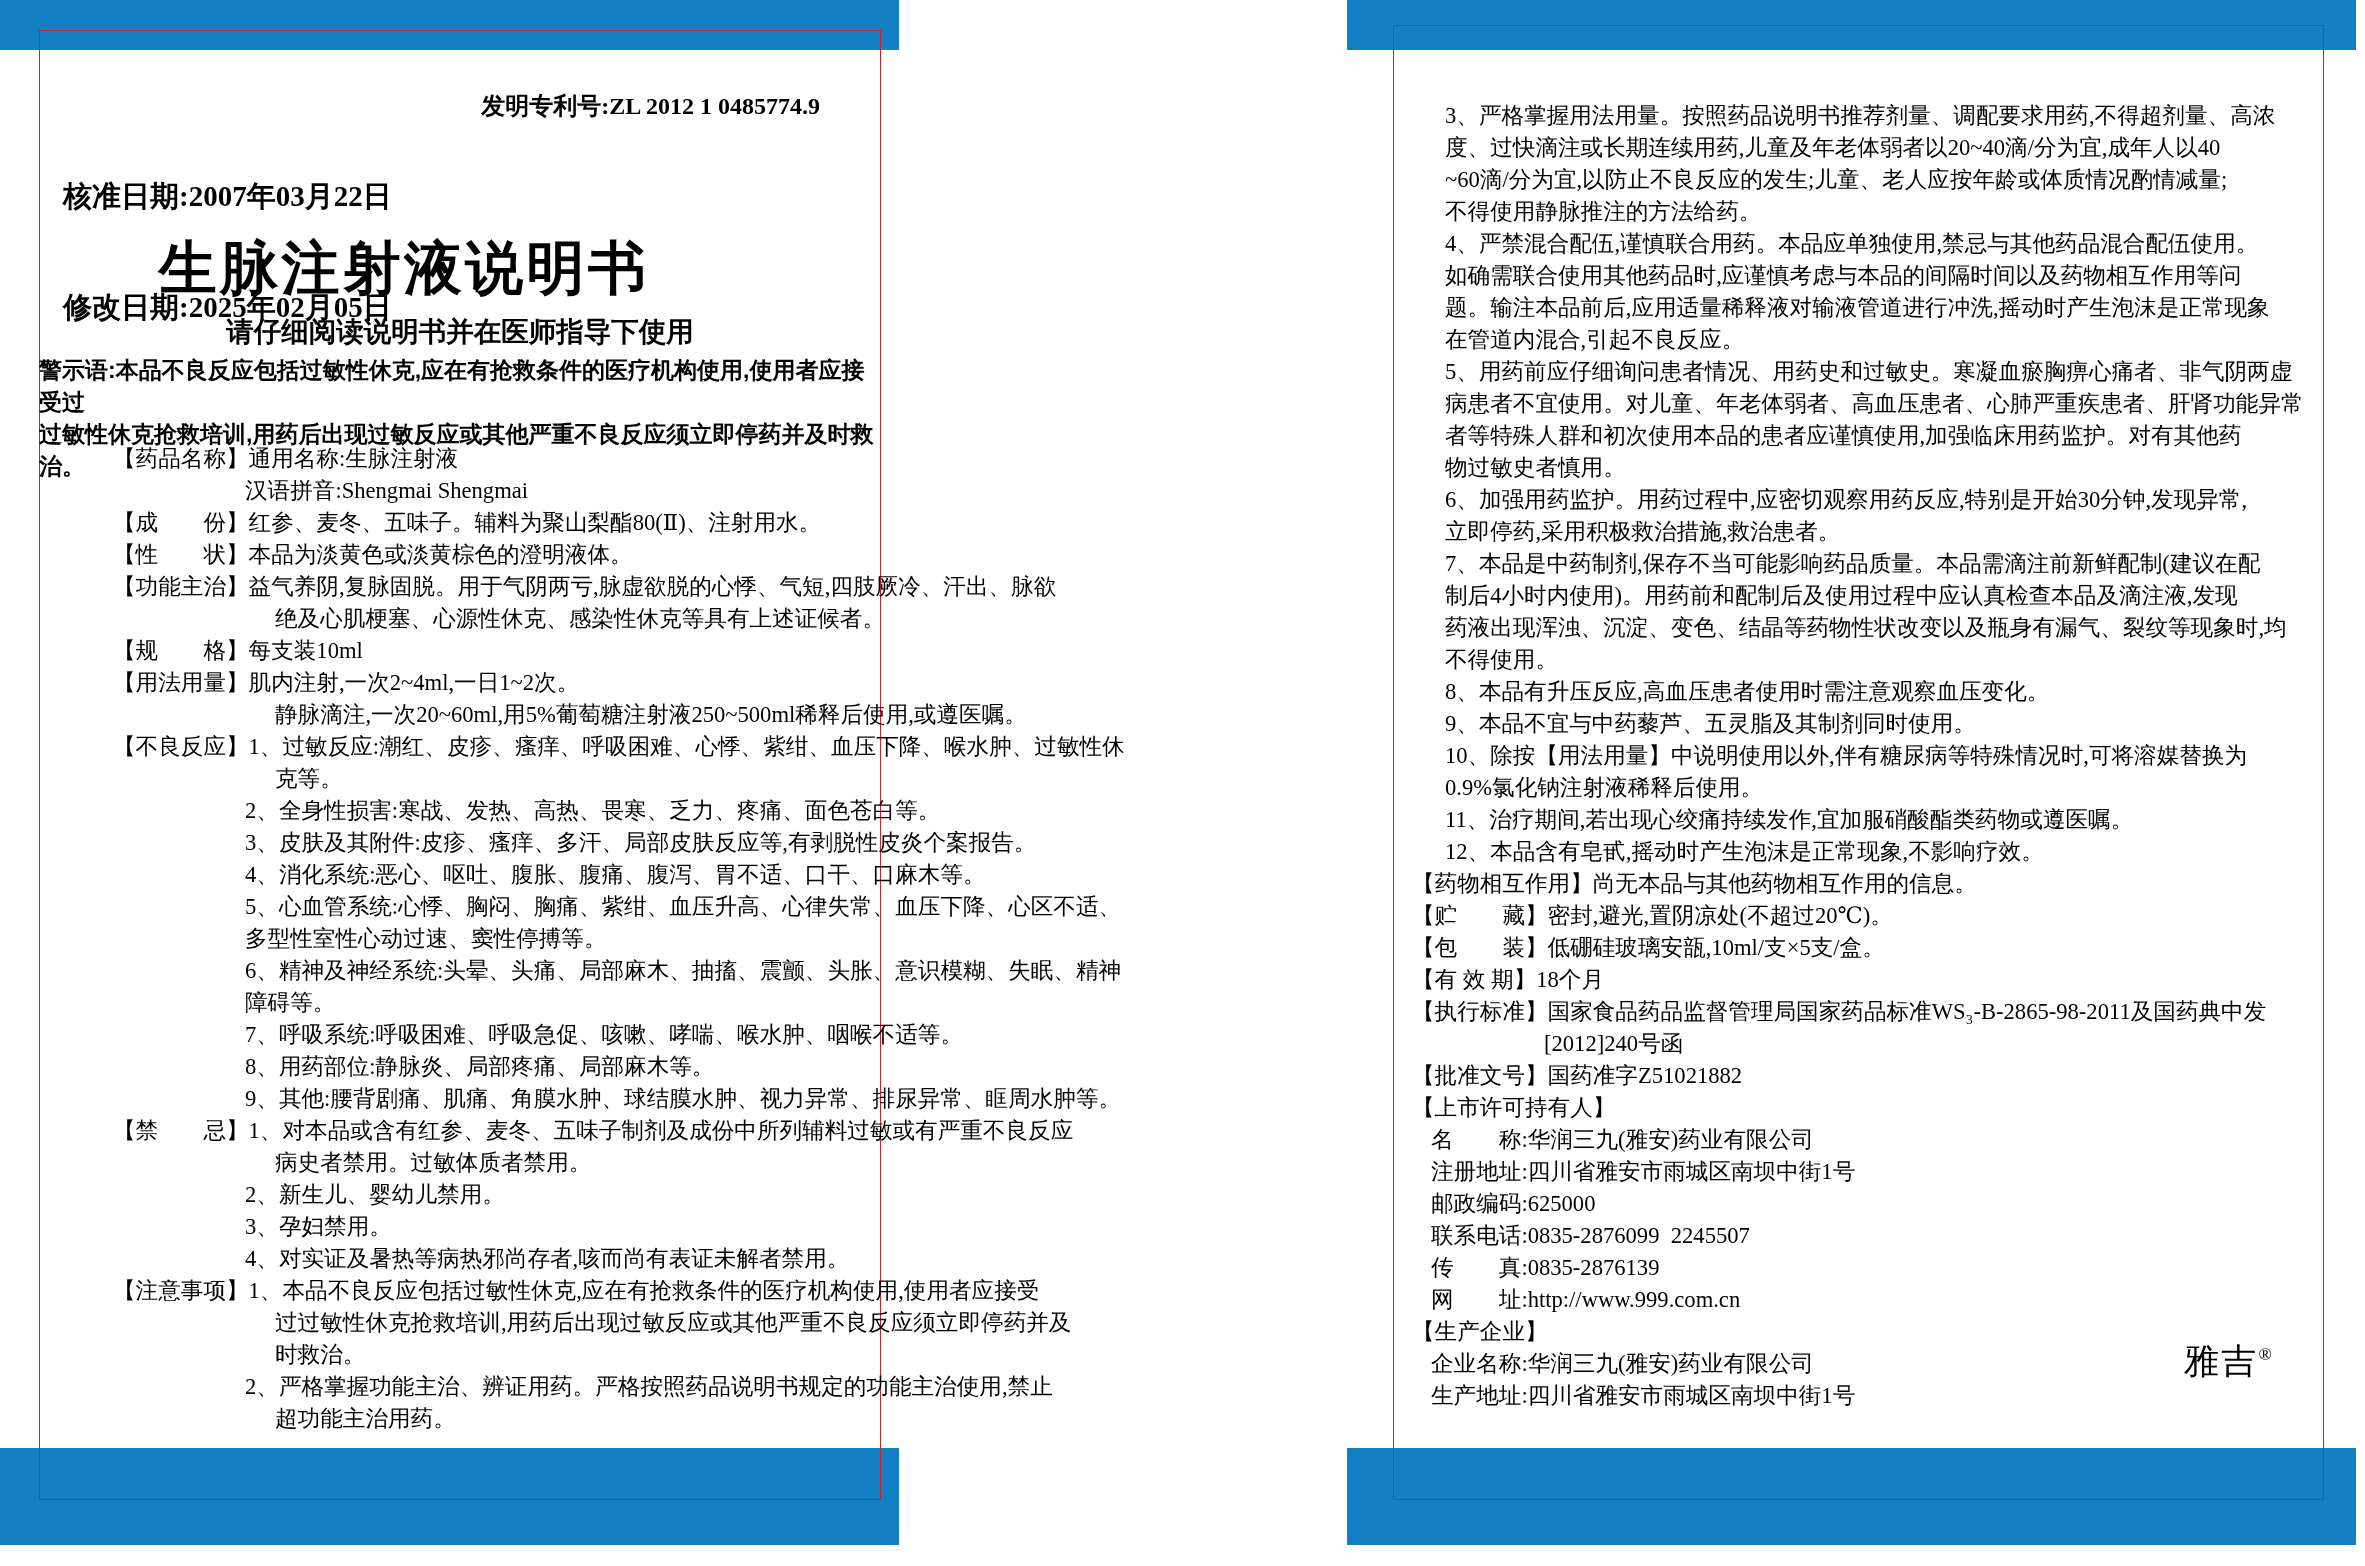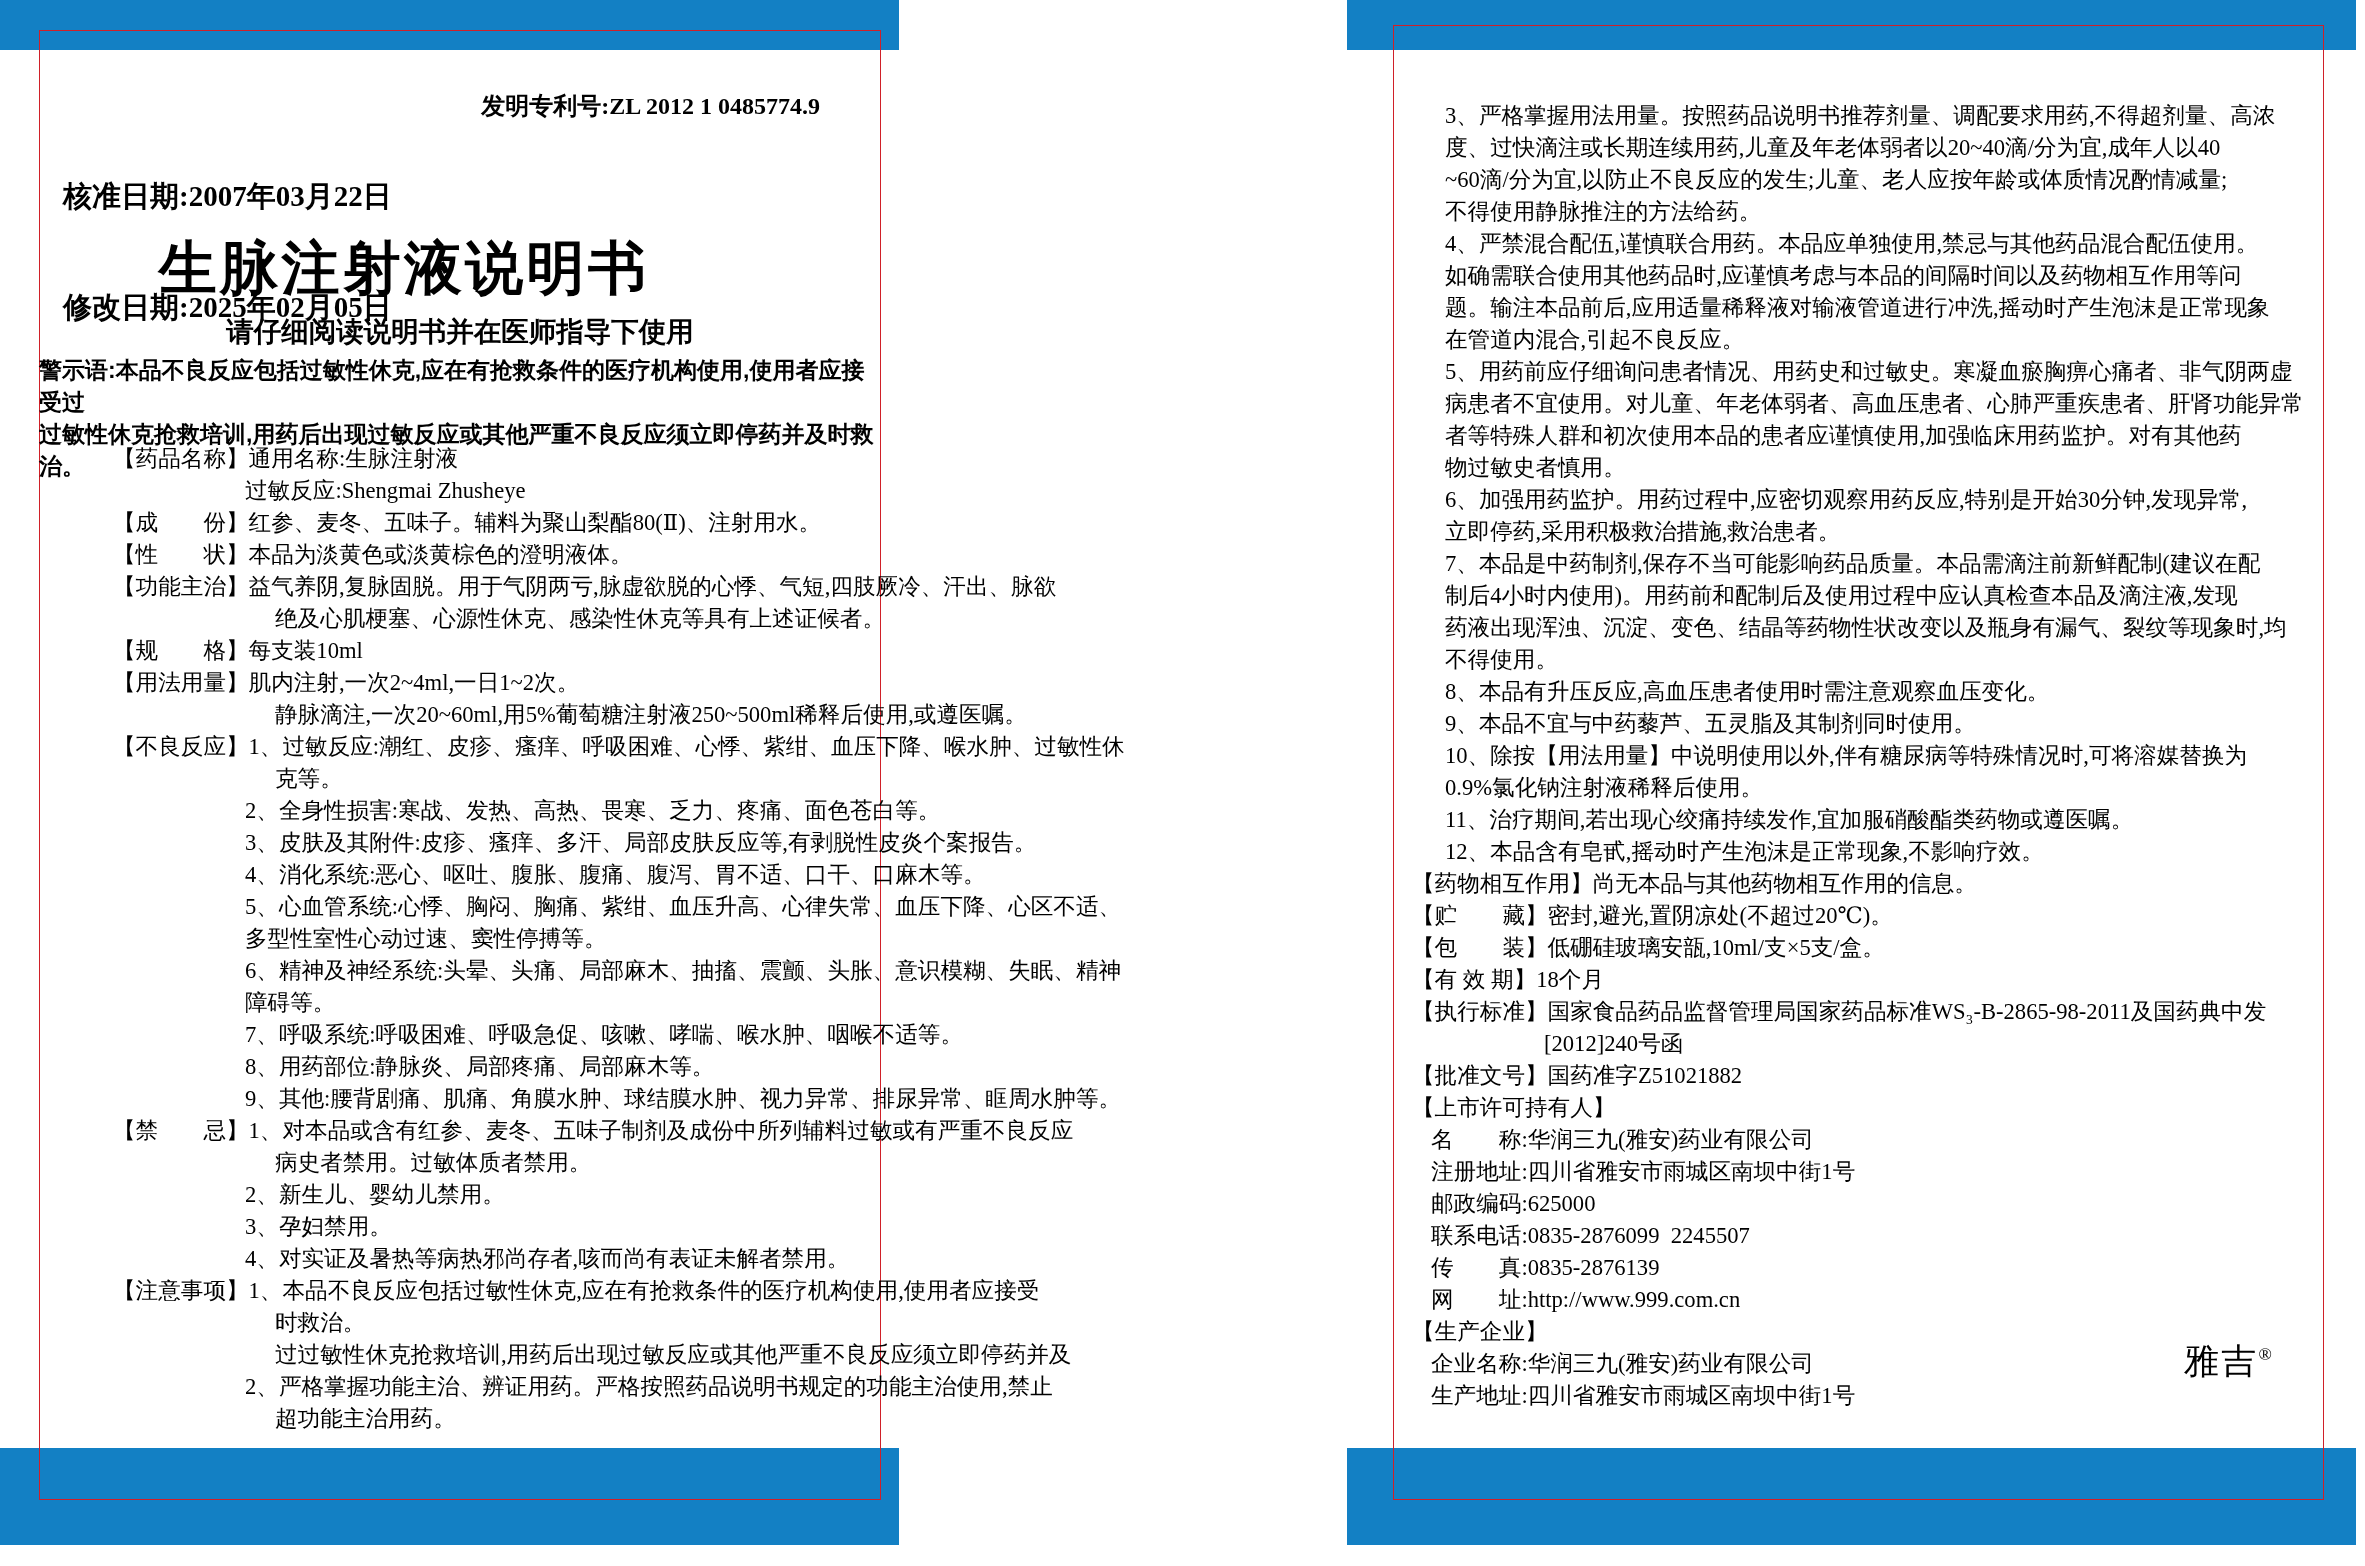--- a/index.html
+++ b/index.html
@@ -67,21 +67,21 @@
   <h1 class="doc-title">生脉注射液说明书</h1>
   <div class="doc-subtitle">请仔细阅读说明书并在医师指导下使用</div>
 
   <div class="warning">
     <div>警示语:本品不良反应包括过敏性休克,应在有抢救条件的医疗机构使用,使用者应接受过</div>
     <div>过敏性休克抢救培训,用药后出现过敏反应或其他严重不良反应须立即停药并及时救治。</div>
   </div>
 
   <div class="body-block" id="left-body">
       <div class="line i0">【药品名称】通用名称:生脉注射液</div>
-      <div class="line i1">过敏反应:Shengmai Zhusheye</div>
+      <div class="line i1">汉语拼音:Shengmai Shengmai</div>
       <div class="line i0">【成　　份】红参、麦冬、五味子。辅料为聚山梨酯80(Ⅱ)、注射用水。</div>
       <div class="line i0">【性　　状】本品为淡黄色或淡黄棕色的澄明液体。</div>
       <div class="line i0">【功能主治】益气养阴,复脉固脱。用于气阴两亏,脉虚欲脱的心悸、气短,四肢厥冷、汗出、脉欲</div>
       <div class="line i2">绝及心肌梗塞、心源性休克、感染性休克等具有上述证候者。</div>
       <div class="line i0">【规　　格】每支装10ml</div>
       <div class="line i0">【用法用量】肌内注射,一次2~4ml,一日1~2次。</div>
       <div class="line i2">静脉滴注,一次20~60ml,用5%葡萄糖注射液250~500ml稀释后使用,或遵医嘱。</div>
       <div class="line i0">【不良反应】1、过敏反应:潮红、皮疹、瘙痒、呼吸困难、心悸、紫绀、血压下降、喉水肿、过敏性休</div>
       <div class="line i2">克等。</div>
       <div class="line i1">2、全身性损害:寒战、发热、高热、畏寒、乏力、疼痛、面色苍白等。</div>
@@ -93,22 +93,22 @@
       <div class="line i1">障碍等。</div>
       <div class="line i1">7、呼吸系统:呼吸困难、呼吸急促、咳嗽、哮喘、喉水肿、咽喉不适等。</div>
       <div class="line i1">8、用药部位:静脉炎、局部疼痛、局部麻木等。</div>
       <div class="line i1">9、其他:腰背剧痛、肌痛、角膜水肿、球结膜水肿、视力异常、排尿异常、眶周水肿等。</div>
       <div class="line i0">【禁　　忌】1、对本品或含有红参、麦冬、五味子制剂及成份中所列辅料过敏或有严重不良反应</div>
       <div class="line i2">病史者禁用。过敏体质者禁用。</div>
       <div class="line i1">2、新生儿、婴幼儿禁用。</div>
       <div class="line i1">3、孕妇禁用。</div>
       <div class="line i1">4、对实证及暑热等病热邪尚存者,咳而尚有表证未解者禁用。</div>
       <div class="line i0">【注意事项】1、本品不良反应包括过敏性休克,应在有抢救条件的医疗机构使用,使用者应接受</div>
+      <div class="line i2">过过敏性休克抢救培训,用药后出现过敏反应或其他严重不良反应须立即停药并及</div>
       <div class="line i2">时救治。</div>
-      <div class="line i2">过过敏性休克抢救培训,用药后出现过敏反应或其他严重不良反应须立即停药并及</div>
       <div class="line i1">2、严格掌握功能主治、辨证用药。严格按照药品说明书规定的功能主治使用,禁止</div>
       <div class="line i2">超功能主治用药。</div>
     </div>
 </section>
 
 <section class="page" id="page-right">
   <div class="bar top"></div>
   <div class="bar bottom"></div>
   <div class="red-frame"></div>
 

